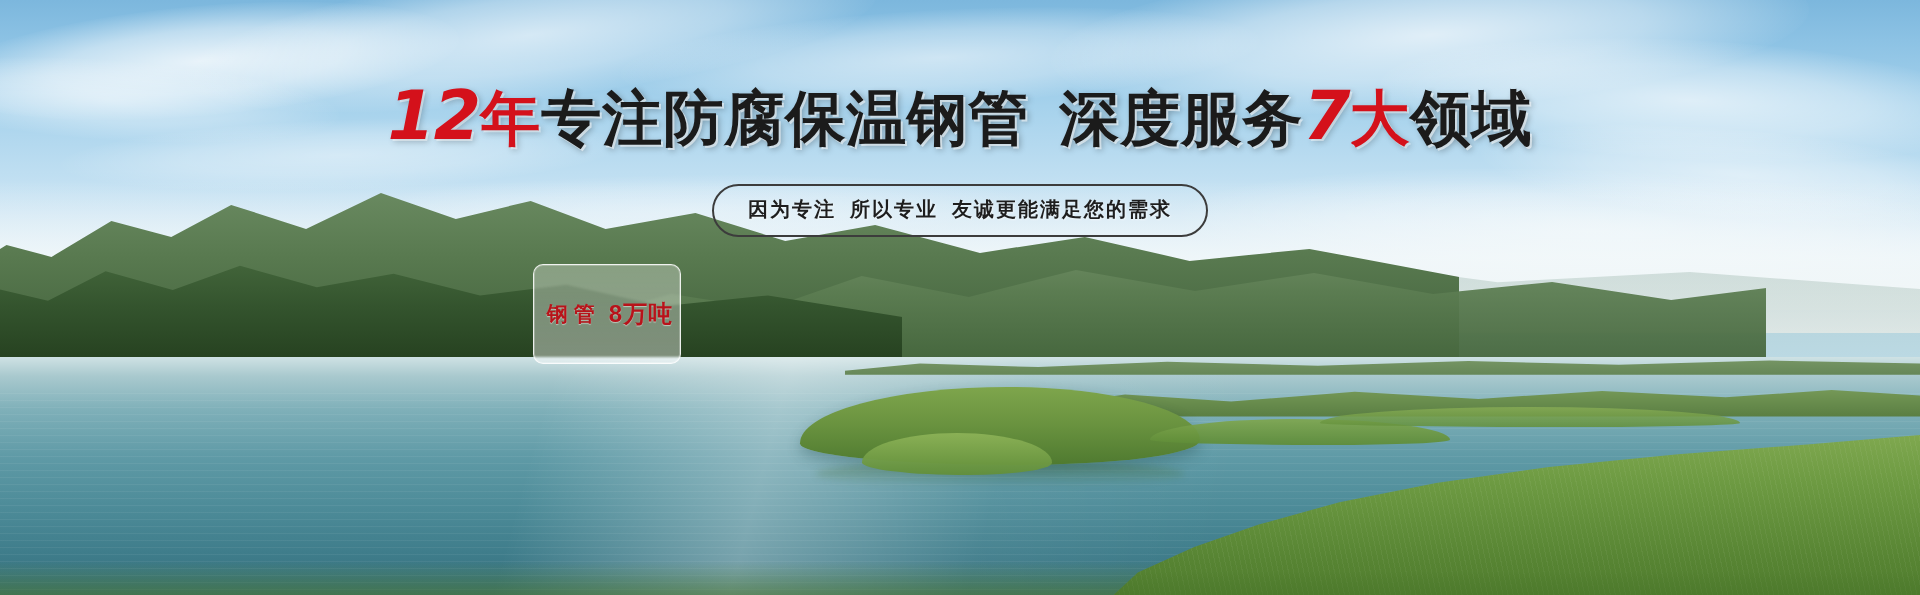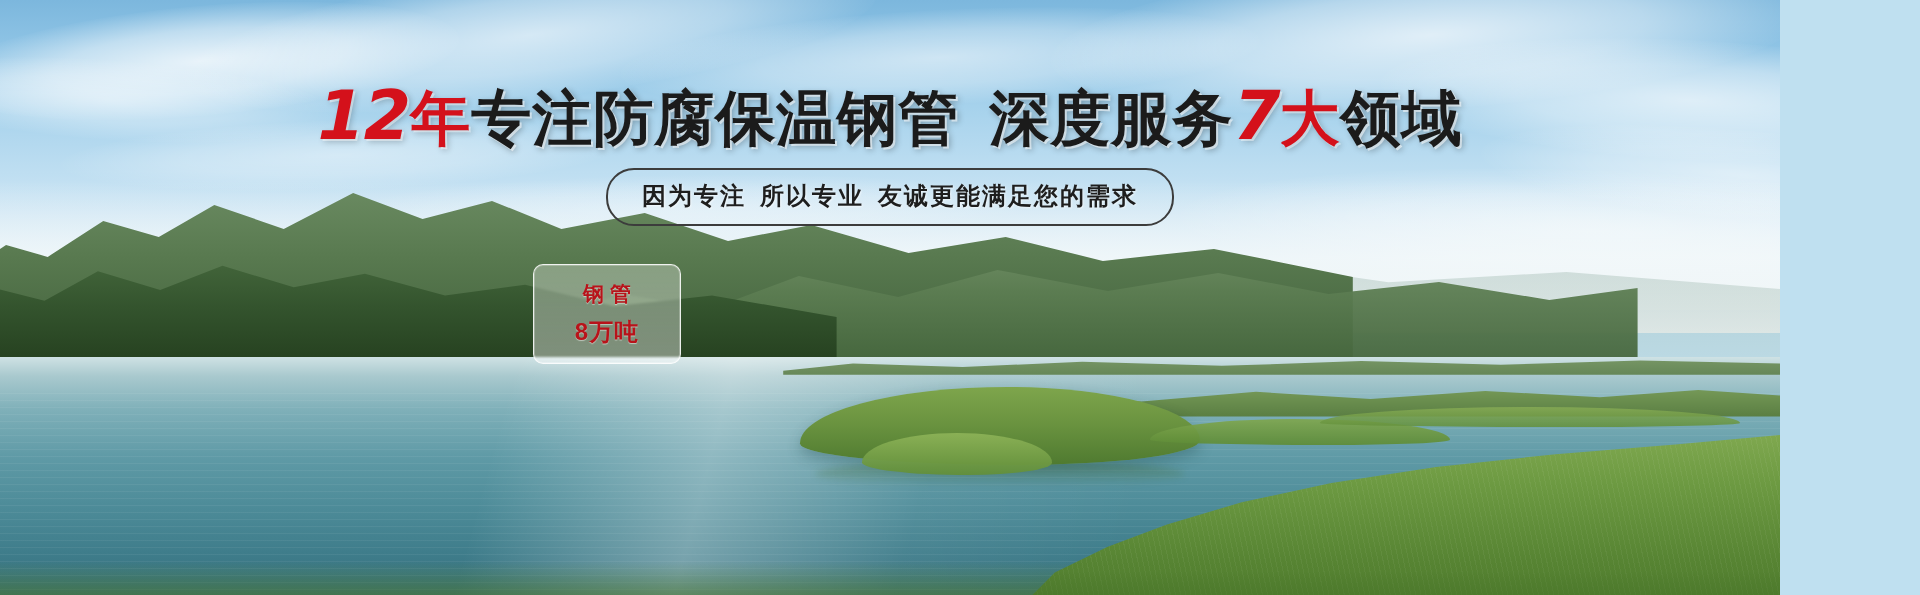--- a/index.html
+++ b/index.html
@@ -5,21 +5,21 @@
   * { margin:0; padding:0; box-sizing:border-box; }
   html, body { width:1920px; height:595px; overflow:hidden; }
   body {
     font-family:"Liberation Sans","DejaVu Sans",sans-serif;
     background:#bfe0f0;
   }
 
   
   .banner {
     position:relative;
-    width:1780px; height:595px;
+    width:1920px; height:595px;
     overflow:hidden;
   }
 
   
   .sky {
     position:absolute; inset:0 0 44% 0;
     background:
       linear-gradient(to bottom,
         #7cb7dd 0%,
         #8cc2e4 12%,
@@ -202,27 +202,27 @@
   }
   .headline .red {
     color:#d4111b;
     text-shadow:
       2px 2px 0 rgba(255,255,255,.45),
       3px 3px 6px rgba(0,0,0,.22);
   }
   .headline .gap { display:inline-block; width:30px; }
 
   .subtitle-pill {
-    position:absolute; top:168px; left:50%;
+    position:absolute; top:184px; left:50%;
     transform:translateX(-50%);
     padding:10px 34px 12px;
     border:2px solid #3c3c3c;
     border-radius:28px;
     background:transparent;
-    font-size:24px;
+    font-size:20px;
     font-weight:bold;
     color:#1e1e1e;
     white-space:nowrap;
     letter-spacing:2px;
     text-shadow:1px 1px 2px rgba(255,255,255,.6);
   }
   .subtitle-pill .sp { display:inline-block; width:14px; }
 
   
   .cards {
@@ -230,21 +230,21 @@
     display:flex;
     gap:8px;
   }
   .card {
     width:148px; height:100px;
     border:1px solid rgba(255,255,255,.85);
     border-radius:10px;
     background:linear-gradient(to bottom, rgba(255,255,255,.30), rgba(255,255,255,.42));
     backdrop-filter:blur(1px);
     display:flex;
-    flex-direction:column;
+    flex-direction:row;
     align-items:center;
     justify-content:center;
     gap:8px;
     box-shadow:inset 0 0 0 1px rgba(255,255,255,.25);
   }
   .card .cap {
     font-size:21px;
     font-weight:bold;
     color:#b8131a;
     letter-spacing:6px;

